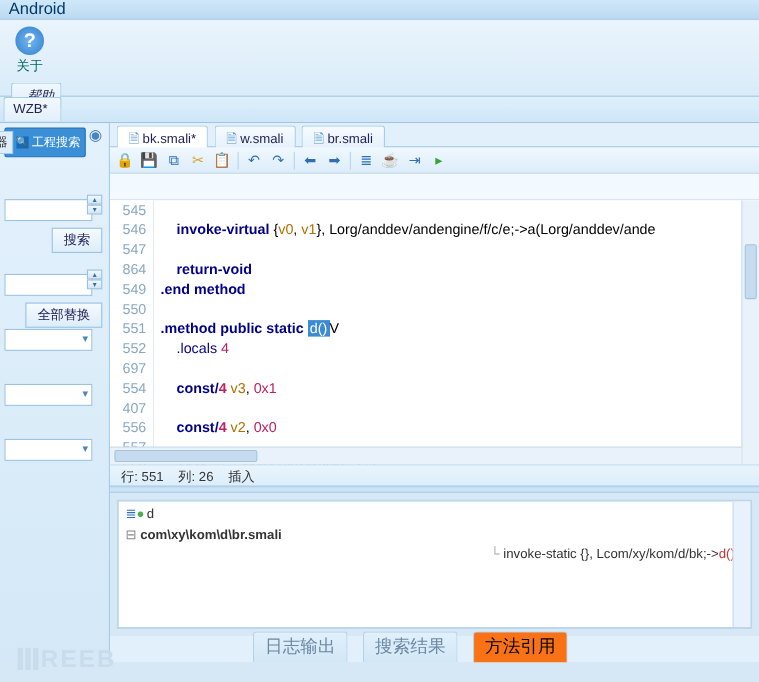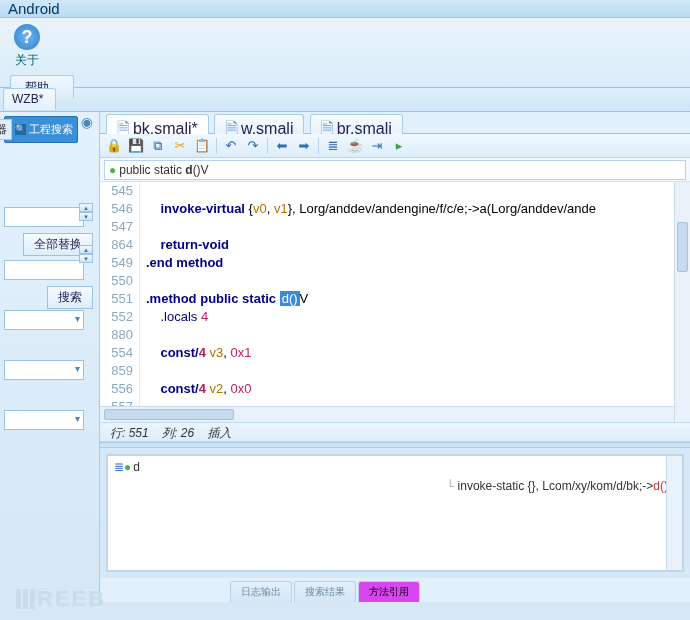--- a/index.html
+++ b/index.html
@@ -7,21 +7,21 @@
 
 
 .topbar { height: 18px; background: linear-gradient(#cfe8f9,#bcdaf2); border-bottom: 1px solid #9cc2e2; padding-left: 8px; color: #003a66; line-height: 18px; font-size: 15px; }
 
 
 .ribbon { height: 70px; background: linear-gradient(#eaf4fc,#d9ecf9); border-bottom: 1px solid #9cc2e2; padding: 6px 10px 0 10px; }
 .ribbon .help-btn { width: 34px; text-align: center; }
 .ribbon .help-btn .circle { width: 26px; height: 26px; border-radius: 50%; background: radial-gradient(#74b7f1,#2e7ecb); color: #fff; font-weight: bold; font-size: 18px; line-height: 26px; margin: 0 auto; }
 .ribbon .help-btn .lbl { color: #066; font-size: 12px; margin-top: 2px; }
 .ribbon-tabs { margin-top: 6px; }
-.ribbon-tab { display: inline-block; padding: 3px 24px 2px 14px; background: linear-gradient(#f1f8fe,#dcedfa); border: 1px solid #a8cdea; border-bottom: none; border-radius: 3px 3px 0 0; color: #225; }
+.ribbon-tab { display: inline-block; padding: 3px 6px 2px 14px; background: linear-gradient(#f1f8fe,#dcedfa); border: 1px solid #a8cdea; border-bottom: none; border-radius: 3px 3px 0 0; color: #225; font-style: italic; }
 
 
 .filetab-row { height: 24px; background: linear-gradient(#dff0fc,#cee6f7); border-bottom: 1px solid #9cc2e2; }
 .filetab { display: inline-block; padding: 3px 12px 4px 8px; background: linear-gradient(#f3f9fe,#e2f0fb); border: 1px solid #a8cdea; border-bottom: none; border-radius: 3px 3px 0 0; margin-left: 3px; color: #225; font-size: 12px; }
 
 
 .main { display: flex; height: 490px; }
 .left { width: 100px; background: linear-gradient(#e3f1fc,#d4e8f7); border-right: 1px solid #a8cdea; position: relative; padding: 4px; }
 .left .searchtab { background: #3b8fd6; border: 1px solid #2270b7; padding: 2px 4px; color: #fff; display: inline-flex; align-items: center; gap: 3px; font-size: 11px; border-radius: 2px; margin-bottom: 16px; }
 .left .searchtab .sq { width: 11px; height: 11px; background: #176ab3; display: inline-block; color: #fff; font-size: 9px; text-align: center; line-height: 11px; }
@@ -31,21 +31,21 @@
 .left .combo { width: 80px; height: 20px; border: 1px solid #9cc2e2; background: #fff; margin-top: 30px; position: relative; }
 .left .combo::after { content: "▾"; position: absolute; right: 3px; top: 2px; color: #4d85b8; font-size: 10px; }
 .left .spin { position: absolute; right: 2px; width: 14px; }
 .left .spin div { height: 9px; background: linear-gradient(#f1f8fe,#d0e5f6); border: 1px solid #9cc2e2; font-size: 7px; text-align: center; color: #3b6f9f; }
 .left .group { margin-top: 22px; position: relative; }
 
 .right { flex: 1; display: flex; flex-direction: column; background: #d6e8f5; }
 
 
 .edtabs { height: 22px; padding-left: 6px; padding-top: 2px; background: #e1f0fb; border-bottom: 1px solid #9cc2e2; }
-.edtab { display: inline-block; padding: 2px 10px; background: linear-gradient(#f7fbff,#dfeefa); border: 1px solid #a8cdea; border-bottom: none; border-radius: 3px 3px 0 0; color: #225; font-size: 16px; margin-right: 2px; }
+.edtab { display: inline-block; padding: 2px 10px; background: linear-gradient(#f7fbff,#dfeefa); border: 1px solid #a8cdea; border-bottom: none; border-radius: 3px 3px 0 0; color: #225; font-size: 12px; margin-right: 2px; }
 .edtab.active { background: #fff; }
 .edtab .ficon { color: #5a95ce; margin-right: 3px; }
 
 
 .edtoolbar { height: 24px; background: linear-gradient(#f0f8ff,#dcedfa); border-bottom: 1px solid #bcd6eb; padding: 3px 6px; display: flex; gap: 6px; align-items: center; }
 .edtoolbar .ico { width: 16px; height: 16px; display: inline-flex; align-items: center; justify-content: center; font-size: 13px; }
 
 
 .navrow { height: 24px; background: #f2f9ff; border-bottom: 1px solid #d2e3f1; display: flex; padding: 2px 4px; gap: 6px; }
 .navrow .combo1 { flex: 0 0 200px; height: 20px; border: 1px solid #b7d3eb; background: #fff; padding-left: 4px; color: #333; font-size: 12px; line-height: 18px; position: relative; }
@@ -62,36 +62,36 @@
 .rv { color: #b07000; text-align: right; }
 .num { color: #c02060; }
 .hl { background: #3a8ad6; color: #fff; padding: 0 2px; }
 .loc { color: #000088; }
 .codewrap .vscroll { position: absolute; right: 0; top: 0; bottom: 0; width: 16px; background: #e9f2fa; border-left: 1px solid #c9ddee; }
 .codewrap .vscroll .thumb { position: absolute; left: 2px; right: 2px; top: 40px; height: 50px; background: #c6dbed; border: 1px solid #a4c4de; border-radius: 2px; }
 .codewrap .hscroll { position: absolute; left: 0; right: 16px; bottom: 0; height: 16px; background: #e9f2fa; border-top: 1px solid #c9ddee; }
 .codewrap .hscroll .thumb { position: absolute; top: 2px; bottom: 2px; left: 4px; width: 130px; background: #c6dbed; border: 1px solid #a4c4de; border-radius: 2px; }
 
 
-.statusline { height: 20px; background: linear-gradient(#eaf4fc,#dceefb); border-top: 1px solid #c3dbee; border-bottom: 1px solid #c3dbee; padding-left: 10px; color: #333; font-size: 12px; line-height: 20px; font-style: italic; }
+.statusline { height: 20px; background: linear-gradient(#eaf4fc,#dceefb); border-top: 1px solid #c3dbee; border-bottom: 1px solid #c3dbee; padding-left: 10px; color: #333; font-size: 12px; line-height: 20px; }
 
 
 .refpanel { height: 118px; border: 2px solid #bcd6eb; margin: 6px; background: #fff; position: relative; padding: 4px 6px; }
 .refpanel .hdr { color: #333; font-size: 12px; }
 .refpanel .g2 { color: #4cae4c; margin-right: 2px; }
 .refpanel .tree { margin-top: 4px; font-size: 12px; color: #333; line-height: 17px; }
 .refpanel .tree .file { font-weight: bold; color: #333; }
 .refpanel .tree .call { padding-left: 28px; text-align: right; }
 .refpanel .tree .red { color: #cc3333; }
 .refpanel .vscroll2 { position: absolute; right: 0; top: 0; bottom: 0; width: 16px; background: #e9f2fa; border-left: 1px solid #c9ddee; }
 
 
 .bottomtabs { height: 24px; padding-left: 130px; background: #e1f0fb; display: flex; align-items: end; }
-.btab { padding: 3px 10px; background: linear-gradient(#e2f0fb,#d2e7f6); border: 1px solid #b4d2ea; border-bottom: none; border-radius: 3px 3px 0 0; color: #6a88a2; font-size: 10px; margin-right: 2px; }
-.btab.active { background: #d946ef; color: #000; }
+.btab { padding: 3px 10px; background: linear-gradient(#e2f0fb,#d2e7f6); border: 1px solid #b4d2ea; border-bottom: none; border-radius: 3px 3px 0 0; color: #6a88a2; font-size: 16px; margin-right: 14px; }
+.btab.active { background: #f97316; color: #000; }
 
 
 .watermark { position: absolute; left: 16px; bottom: 8px; font-size: 22px; font-weight: 900; letter-spacing: 2px; color: #c9dceb; font-family: Arial, sans-serif; }
 .watermark .bar { display: inline-block; width: 5px; height: 20px; background: #c9dceb; margin-right: 2px; vertical-align: -3px; }
 
 
 .hsplit { height: 6px; background: #cde3f4; border-top: 1px solid #a8cdea; border-bottom: 1px solid #a8cdea; cursor: row-resize; }
 </style>
 </head>
 <body>
@@ -117,36 +117,36 @@
 <div class="main">
 
   <div class="left">
     <span class="eye">◉</span>
     <div class="searchtab">
       <span style="margin-left:-18px;color:#222;background:#dfeefa;padding:2px 4px;border:1px solid #a8cdea;border-radius:2px 0 0 2px">器</span>
       <span class="sq">🔍</span>
       <span>工程搜索</span>
     </div>
 
+    <div class="group" style="margin-top:18px">
+      <input type="text" style="">
+      <div class="spin" style="top:0">
+          <div>▴</div>
+          <div>▾</div>
+        </div>
+      <button class="btn" style="float:right;margin-right:2px">搜索</button>
+    </div>
+
     <div class="group" style="margin-top:44px">
       <input type="text" style="">
       <div class="spin" style="top:0">
           <div>▴</div>
           <div>▾</div>
         </div>
       <button class="btn" style="float:right;margin-right:2px">全部替换</button>
-    </div>
-
-    <div class="group" style="margin-top:18px">
-      <input type="text" style="">
-      <div class="spin" style="top:0">
-          <div>▴</div>
-          <div>▾</div>
-        </div>
-      <button class="btn" style="float:right;margin-right:2px">搜索</button>
     </div>
 
     <div class="combo"></div>
     <div class="combo"></div>
     <div class="combo"></div>
   </div>
 
   <div class="right">
 
     <div class="edtabs">
@@ -168,36 +168,35 @@
       <span class="ico" style="color:#2f6fb7">⬅</span>
       <span class="ico" style="color:#2f6fb7">➡</span>
       <span style="width:1px;height:16px;background:#b7d3eb"></span>
       <span class="ico" style="color:#2f6fb7">≣</span>
       <span class="ico" style="color:#c77d1c">☕</span>
       <span class="ico" style="color:#2f6fb7">⇥</span>
       <span class="ico" style="color:#3aa23a">▸</span>
     </div>
 
     <div class="navrow">
-      <div class="combo2"><span class="g">●</span><span>public static </span><b>d</b><span>()V</span></div>
     </div>
 
     <div class="codewrap">
       <div class="gutter" id="gutter">
           <div>545</div>
           <div>546</div>
           <div>547</div>
           <div>864</div>
           <div>549</div>
           <div>550</div>
           <div>551</div>
           <div>552</div>
-          <div>880</div>
+          <div>697</div>
           <div>554</div>
-          <div>859</div>
+          <div>407</div>
           <div>556</div>
           <div>557</div>
           <div>558</div>
         </div>
       <div class="codelines" id="codelines"><div>&nbsp;</div><div>    <span class="kw">invoke-virtual</span> {<span class="rv">v0</span>, <span class="rv">v1</span>}, Lorg/anddev/andengine/f/c/e;-&gt;a(Lorg/anddev/ande</div><div>&nbsp;</div><div>    <span class="kw">return-void</span></div><div><span class="kw">.end method</span></div><div>&nbsp;</div><div><span class="kw">.method</span> <span class="kw">public</span> <span class="kw">static</span> <span class="hl">d()</span>V</div><div>    <span class="loc">.locals</span> <span class="num">4</span></div><div>&nbsp;</div><div>    <span class="kw">const/<span class="num">4</span></span> <span class="rv">v3</span>, <span class="num">0x1</span></div><div>&nbsp;</div><div>    <span class="kw">const/<span class="num">4</span></span> <span class="rv">v2</span>, <span class="num">0x0</span></div><div>&nbsp;</div><div>    <span class="kw">sget</span> <span class="rv">v0</span>, Lcom/xy/kom/d/bk;-&gt;i:I</div></div>
       <div class="vscroll">
           <div class="thumb"></div>
         </div>
       <div class="hscroll">
           <div class="thumb"></div>
@@ -208,20 +207,21 @@
       <span>行:</span> <span>551</span>&nbsp;&nbsp;&nbsp;
       <span>列:</span> <span>26</span>&nbsp;&nbsp;&nbsp;
       <span>插入</span>
     </div>
 
     <div class="hsplit"></div>
 
     <div class="refpanel">
       <div class="hdr"><span style="color:#2f6fb7">≣</span><span class="g2">●</span><span>d</span></div>
       <div class="tree">
+        <div><span style="color:#888">⊟&nbsp;</span><span class="file">com\xy\kom\d\br.smali</span></div>
         <div class="call"><span style="color:#aaa">└&nbsp;</span><span>invoke-static {}, Lcom/xy/kom/d/bk;-&gt;</span><span class="red">d()V</span></div>
       </div>
       <div class="vscroll2"></div>
     </div>
 
     <div class="bottomtabs">
       <span class="btab">日志输出</span>
       <span class="btab">搜索结果</span>
       <span class="btab active">方法引用</span>
     </div>

